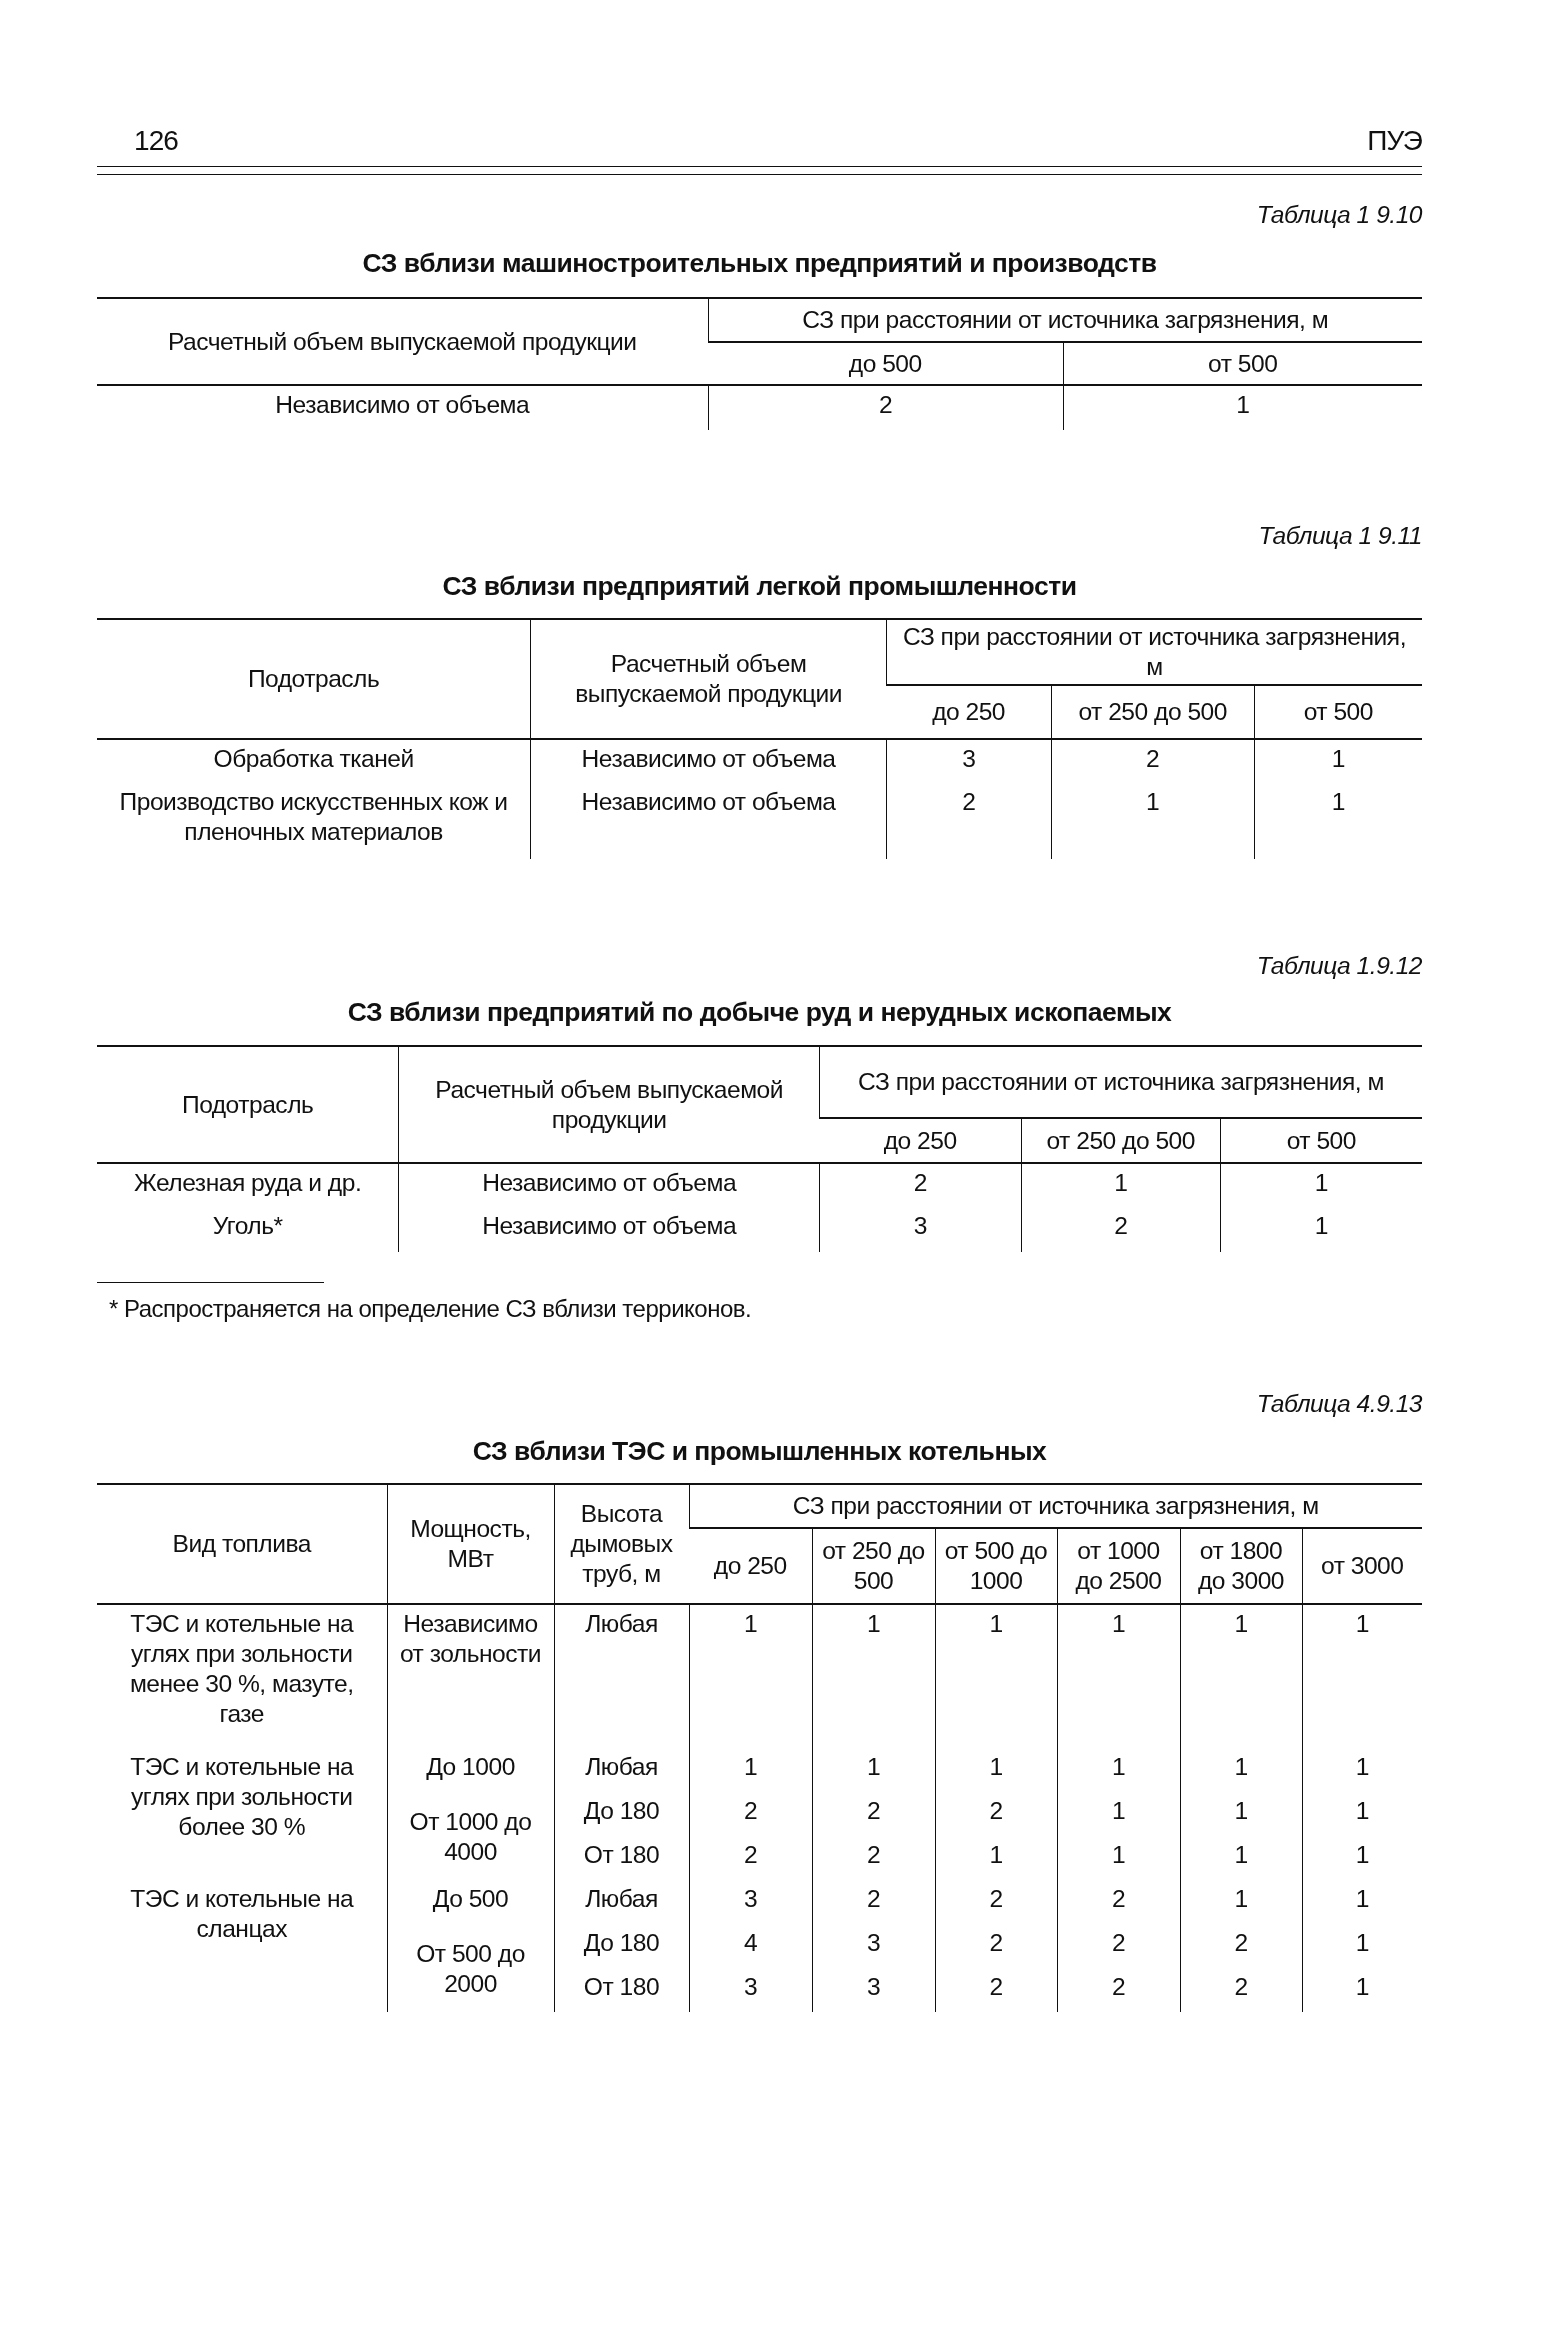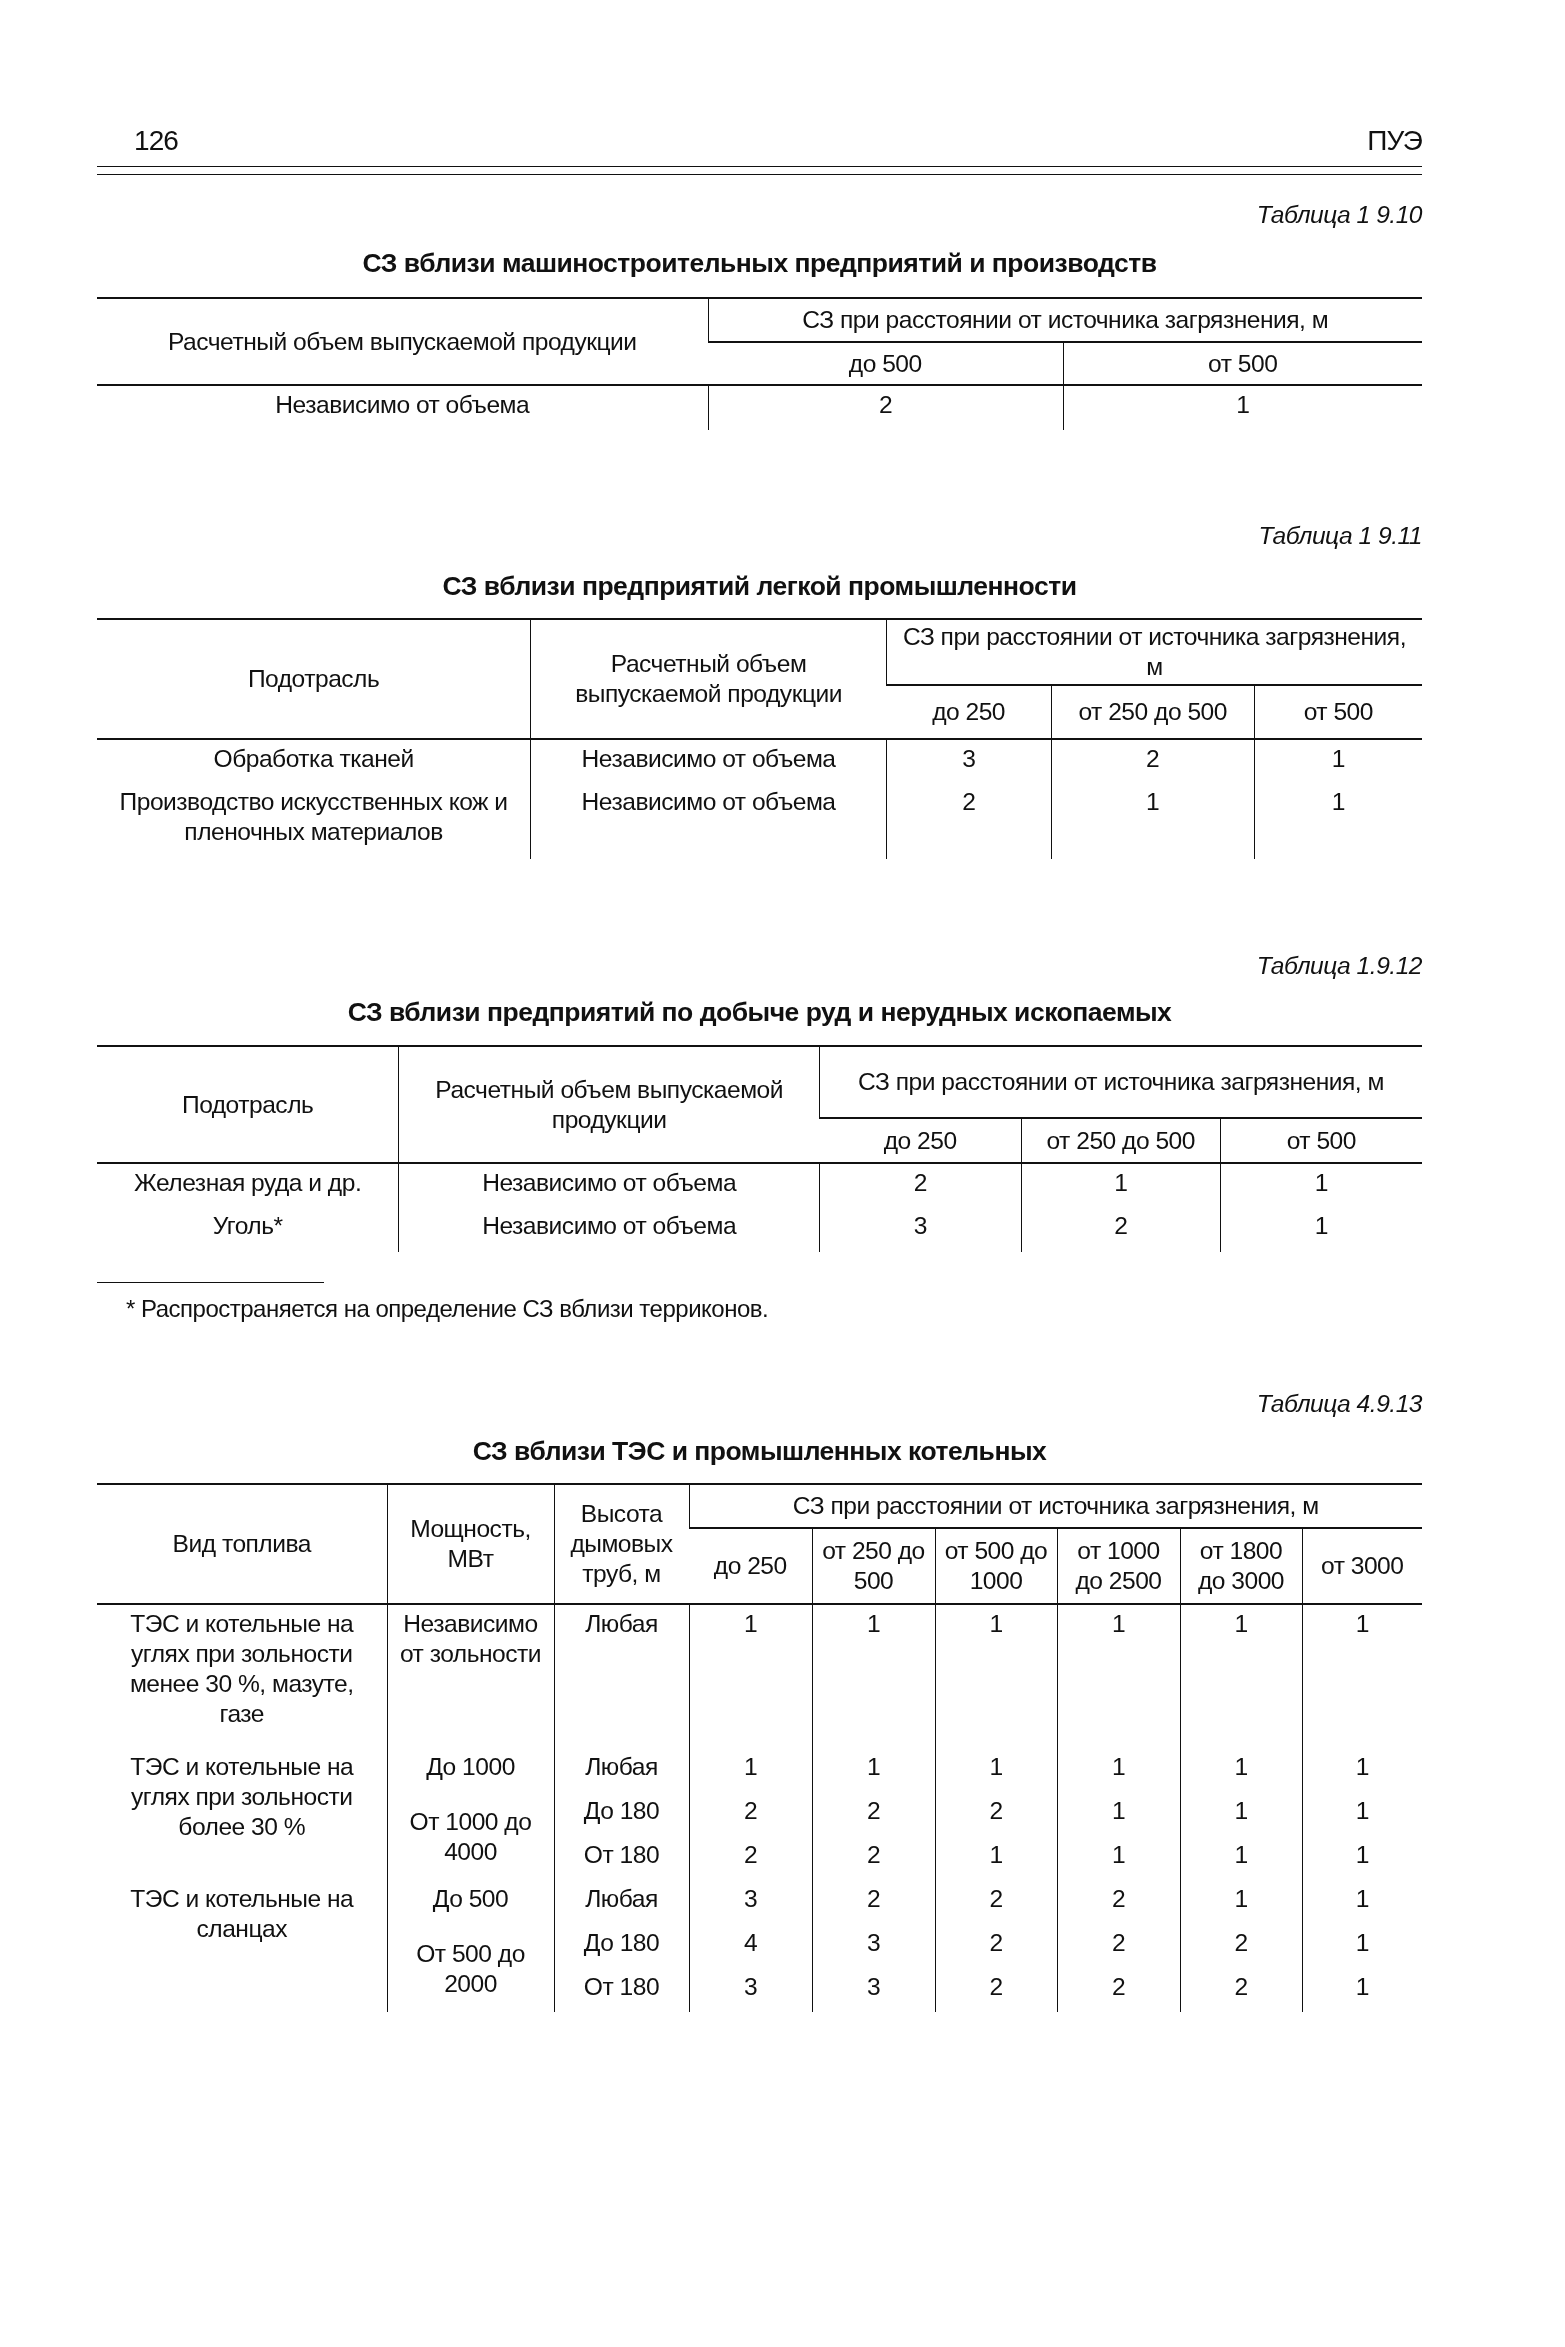--- a/index.html
+++ b/index.html
@@ -21,21 +21,21 @@
   table.doc th { font-weight: normal; text-align: center; vertical-align: middle; padding: 1.9px 5.7px; line-height: 30px; }
   table.doc td { vertical-align: top; padding: 3.8px 7.6px 1.9px 7.6px; line-height: 30px; }
   table.doc thead tr:first-child th { border-top: 2.8px solid #111; }
   table.doc thead tr:last-child th, table.doc thead th[rowspan] { border-bottom: 2.8px solid #111; }
   table.doc .sub-top { border-top: 2.4px solid #111; }
   table.doc th + th, table.doc td + td, table.doc .vl { border-left: 1.9px solid #111; }
   table.doc td.c { text-align: center; }
   table.doc td.l { text-align: center; }
 
   .fn-rule { position: absolute; left: 0; width: 227px; border-top: 1.9px solid #111; }
-  .footnote { position: absolute; left: 29px; font-size: 24px; letter-spacing: -0.5px; }
+  .footnote { position: absolute; left: 12px; font-size: 24px; letter-spacing: -0.5px; }
 </style>
 </head>
 <body>
 
 <div class="page">
 
   <div class="running-head">
     <span class="num">126</span>
     <span class="title">ПУЭ</span>
   </div>

